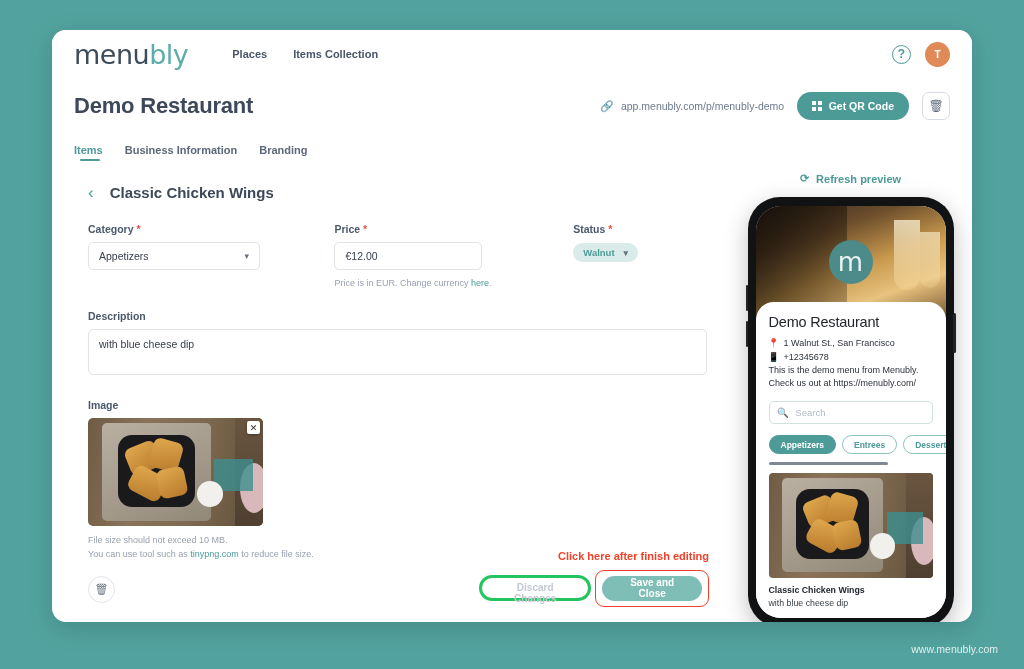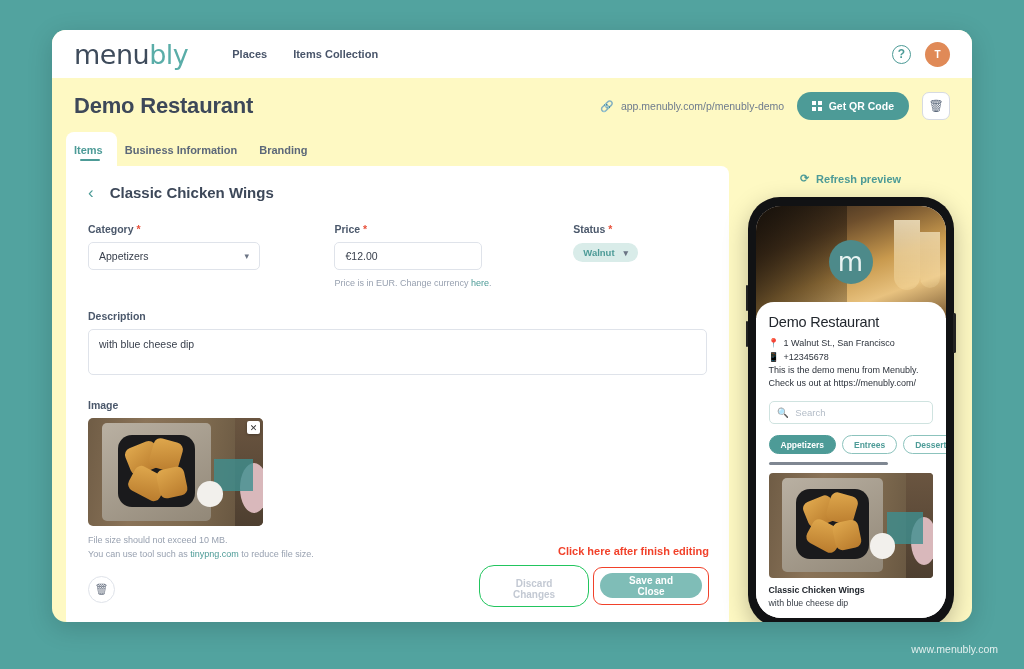--- a/index.html
+++ b/index.html
@@ -7,21 +7,21 @@
     width: 1024px; height: 669px; overflow: hidden;
     font-family: "Liberation Sans", sans-serif;
     background: #52a39f;
   }
   .page { position: relative; width: 1024px; height: 669px; background: #52a39f; }
 
   
   .app-window {
     position: absolute; left: 52px; top: 30px;
     width: 920px; height: 592px;
-    background: #fef9c3;
+    background: #ffffff;
     border-radius: 14px;
     box-shadow: 0 6px 26px rgba(0,0,0,.16);
     overflow: hidden;
   }
 
   
   .topnav {
     height: 48px; background: #fff;
     display: flex; align-items: center;
     padding: 0 22px;
@@ -110,23 +110,23 @@
      box-shadow: 0 1px 3px rgba(0,0,0,.3); }
   .file-hint { font-size: 9px; color: #98a1b0; margin-top: 8px; line-height: 1.55; }
   .trash-btn { margin-top: 14px; width: 27px; height: 27px; border: 1px solid #dfe3ea;
      border-radius: 50%; display: flex; align-items: center; justify-content: center;
      color: #6b7484; font-size: 11px; cursor: pointer; background: #fff; }
 
   .action-zone { position: absolute; right: 20px; bottom: 20px; width: 230px; }
   .callout { color: #f1412a; font-size: 11px; font-weight: bold; text-align: right;
      margin-bottom: 8px; white-space: nowrap; }
   .btn-row { display: flex; gap: 0; justify-content: flex-end; align-items: center; }
-  .discard-btn { border: 1px solid #22c55e; background: #fff; color: #c3c9d3;
-     font-size: 10px; font-weight: bold; border-radius: 15px; height: 42px;
-     padding: 12px 14px; cursor: pointer; font-family:"Liberation Sans",sans-serif; }
+  .discard-btn { border: 3px solid #22c55e; background: #fff; color: #c3c9d3;
+     font-size: 10px; font-weight: bold; border-radius: 15px; height: 26px;
+     padding: 4px 14px; cursor: pointer; font-family:"Liberation Sans",sans-serif; }
   .save-outline { border: 1.6px solid #f1412a; border-radius: 9px; padding: 5px 6px;
      margin-left: 4px; }
   .save-btn { background: #7fbdb7; color: #fff; font-size: 10px; font-weight: bold;
      border: none; border-radius: 14px; height: 25px; padding: 0 15px; cursor: pointer;
      font-family:"Liberation Sans",sans-serif; }
 
   
   .preview-col { width: 215px; display: flex; flex-direction: column; align-items: center;
      padding-top: 6px; }
   .refresh { display: flex; align-items: center; gap: 7px; color: #4d9b97;

